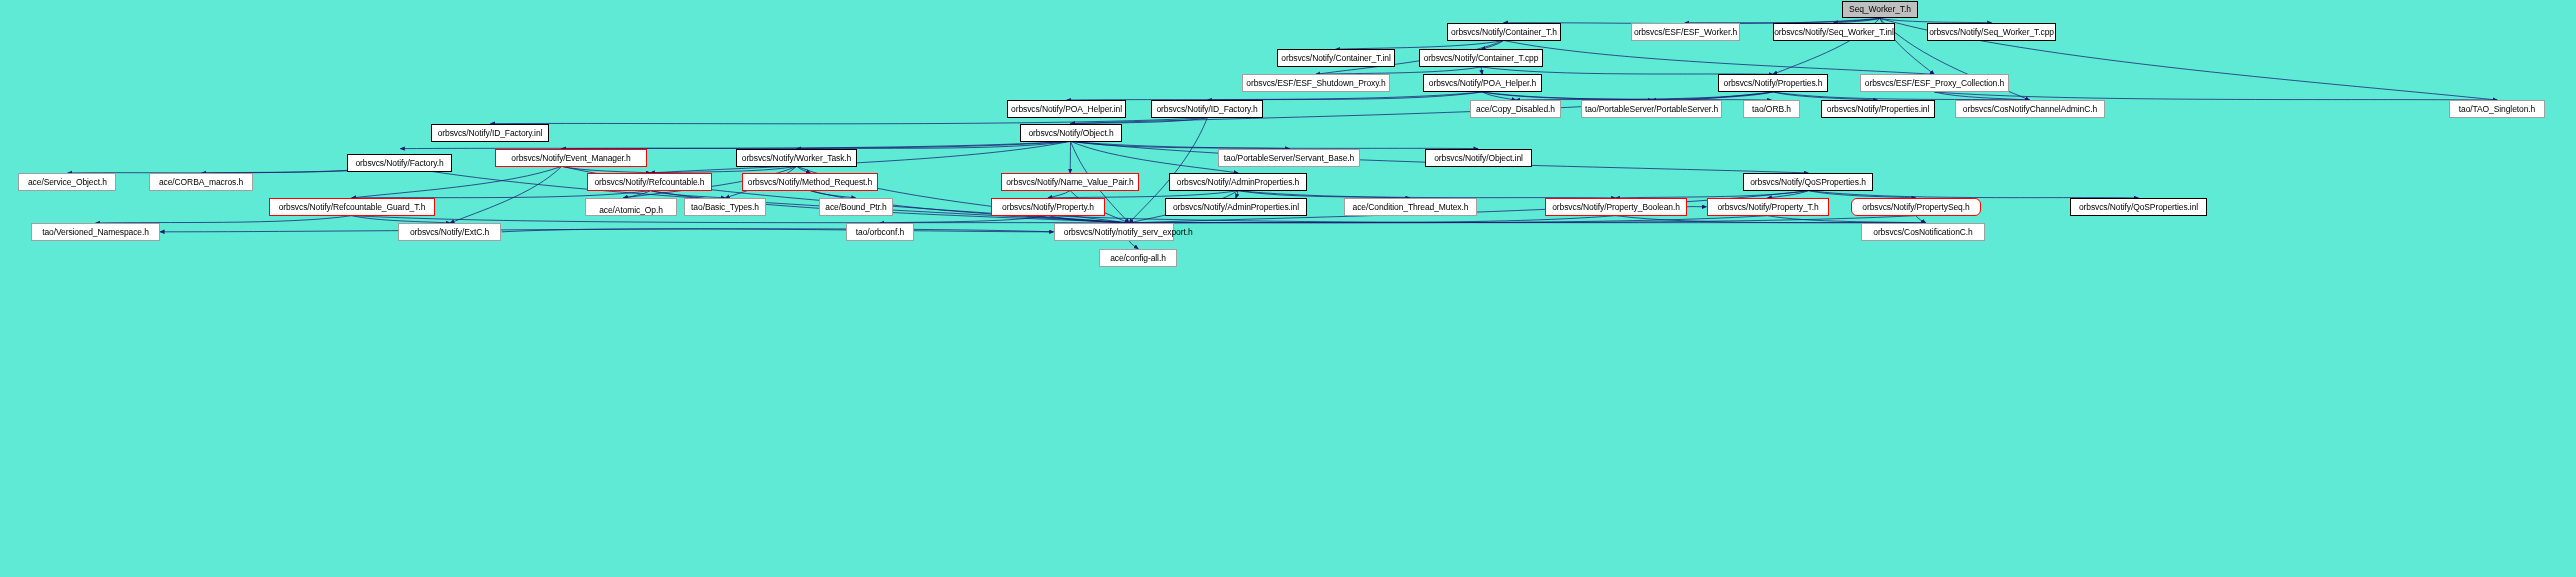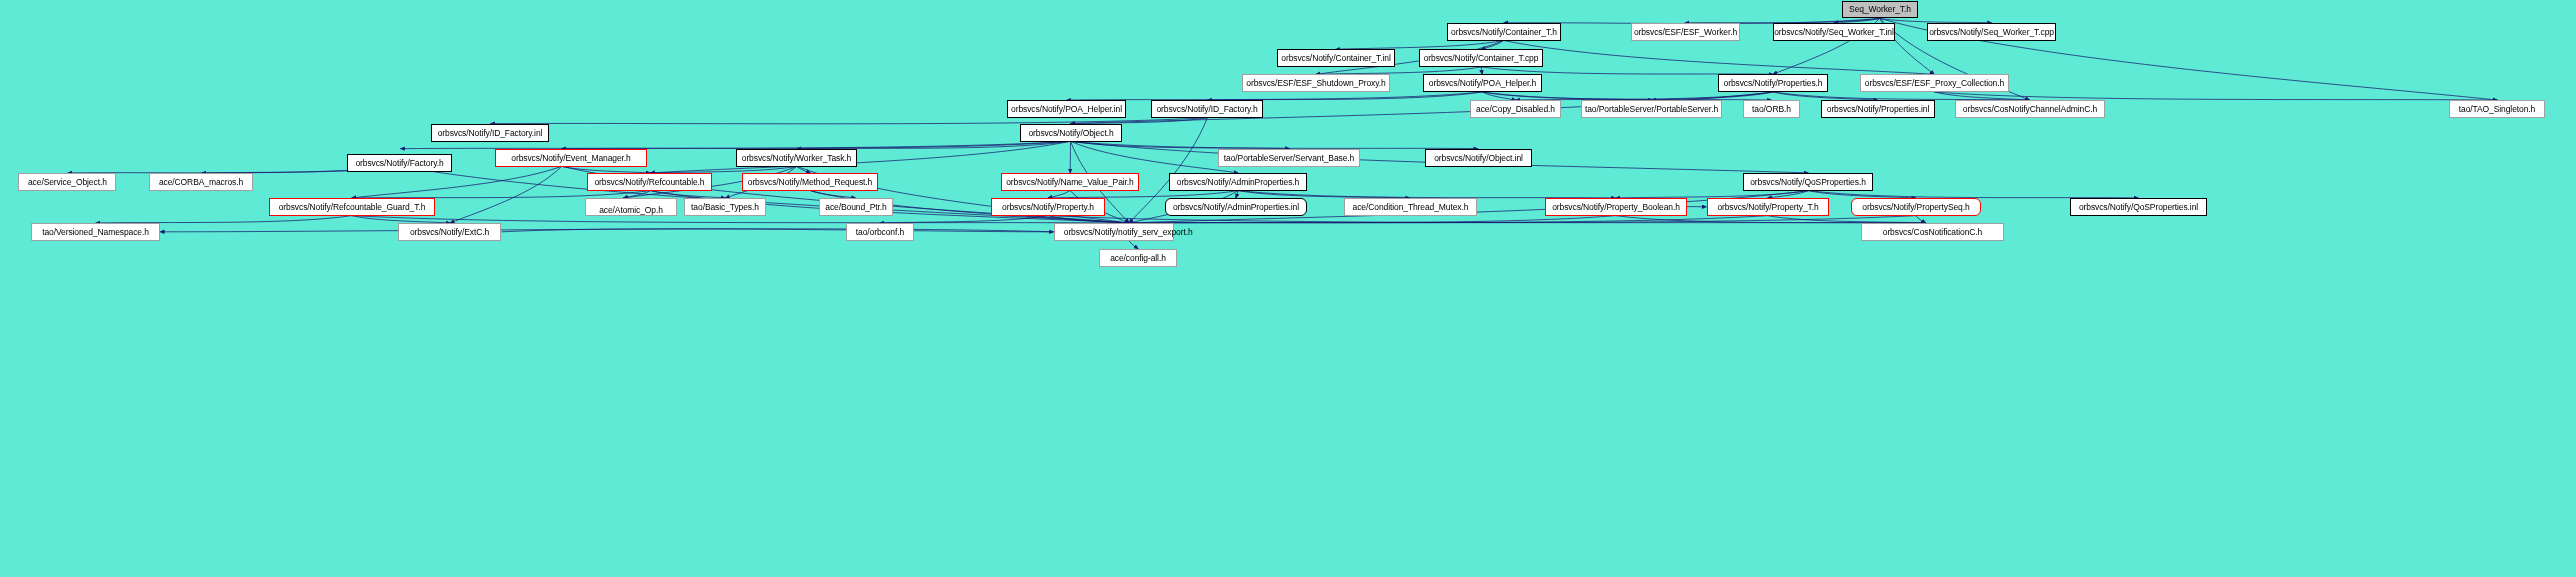--- a/index.html
+++ b/index.html
@@ -256,21 +256,21 @@
     </div>
     <div class="node grey" style="left: 684px; top: 198px; width: 82px;">
       <span>tao/Basic_Types.h</span>
     </div>
     <div class="node grey" style="left: 819px; top: 198px; width: 74px;">
       <span>ace/Bound_Ptr.h</span>
     </div>
     <div class="node red" style="left: 991px; top: 198px; width: 114px;">
       <span>orbsvcs/Notify/Property.h</span>
     </div>
-    <div class="node black" style="left: 1165px; top: 198px; width: 142px; border-radius: 6px;">
+    <div class="node black" style="left: 1165px; top: 198px; width: 142px;">
       <span>orbsvcs/Notify/AdminProperties.inl</span>
     </div>
     <div class="node grey" style="left: 1344px; top: 198px; width: 133px;">
       <span>ace/Condition_Thread_Mutex.h</span>
     </div>
     <div class="node red" style="left: 1545px; top: 198px; width: 142px;">
       <span>orbsvcs/Notify/Property_Boolean.h</span>
     </div>
     <div class="node red" style="left: 1707px; top: 198px; width: 122px;">
       <span>orbsvcs/Notify/Property_T.h</span>
@@ -286,20 +286,20 @@
     </div>
     <div class="node grey" style="left: 398px; top: 223px; width: 103px;">
       <span>orbsvcs/Notify/ExtC.h</span>
     </div>
     <div class="node grey" style="left: 846px; top: 223px; width: 68px;">
       <span>tao/orbconf.h</span>
     </div>
     <div class="node grey" style="left: 1054px; top: 223px; width: 120px; padding-left: 32px;">
       <span>orbsvcs/Notify/notify_serv_export.h</span>
     </div>
-    <div class="node grey" style="left: 1861px; top: 223px; width: 143px;">
+    <div class="node grey" style="left: 1861px; top: 223px; width: 124px;">
       <span>orbsvcs/CosNotificationC.h</span>
     </div>
     <div class="node grey" style="left: 1099px; top: 249px; width: 78px;">
       <span>ace/config-all.h</span>
     </div>
   </div>
 
 
 </body></html>

